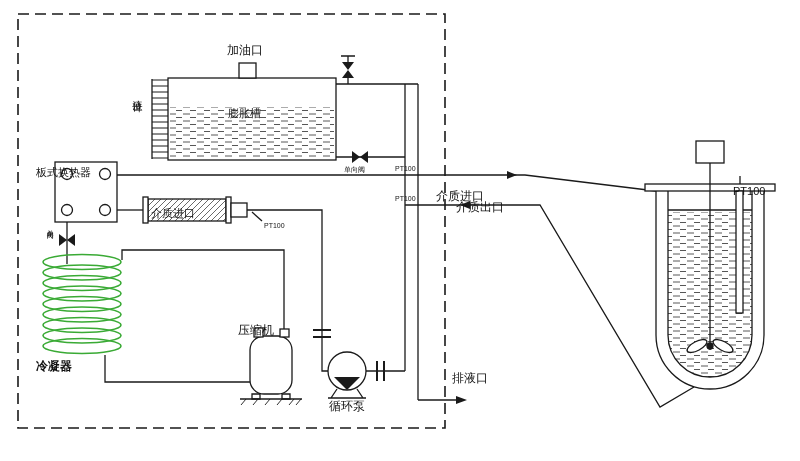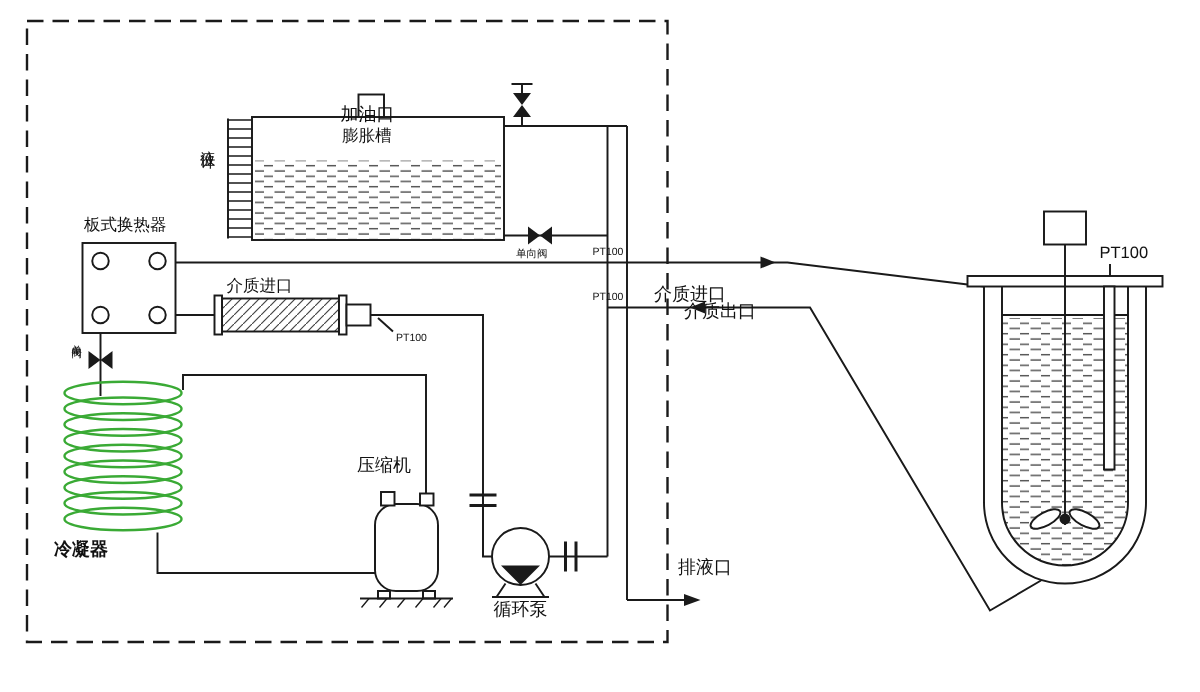--- a/index.html
+++ b/index.html
@@ -3,21 +3,21 @@
 <meta charset="utf-8">
 <style>
   html,body{margin:0;padding:0;background:#fff;}
   .stage{
     position:relative;width:800px;height:461px;background:var(--bg-color,#fff);
     font-family:"Liberation Sans", sans-serif;color:#111;overflow:hidden;
   }
   .stage svg{position:absolute;left:0;top:0;}
   .lbl{position:absolute;white-space:nowrap;line-height:1.1;}
   .t12{font-size:12px;}
-  .t11{font-size:11px;}
+  .t11{font-size:11px;margin-top:22px;}
   .t10{font-size:10px;}
   .t7{font-size:7px;}
   .title{font-size:40px;font-family:"Liberation Serif", serif;letter-spacing:3px;font-weight:400;}
   .v{writing-mode:vertical-rl;text-orientation:upright;letter-spacing:1px;}
 </style>
 </head>
 <body>
 
 <div class="stage">
 
@@ -143,28 +143,28 @@
           <ellipse cx="723" cy="346" rx="11" ry="4.5" transform="rotate(28 723 346)"></ellipse>
           <circle cx="710" cy="346" r="3" fill="var(--line-color,#1a1a1a)"></circle>
         </g>
         <rect x="736" y="191" width="7" height="122" fill="#fff"></rect>
       </g>
 
     </g>
   </svg>
 
 
-  <div class="lbl t12" style="left:227px;top:44px;margin-top:26px;">加油口</div>
+  <div class="lbl t12" style="left:227px;top:44px;">加油口</div>
   <div class="lbl t11" style="left:228px;top:85px;">膨胀槽</div>
   <div class="lbl t10 v" style="left:132px;top:92px;">液位计</div>
-  <div class="lbl t11" style="left:56px;top:144px;">板式换热器</div>
+  <div class="lbl t11" style="left:36px;top:144px;">板式换热器</div>
   <div class="lbl t11" style="left:151px;top:185px;">介质进口</div>
   <div class="lbl t7" style="left:264px;top:222px;">PT100</div>
   <div class="lbl t12" style="left:36px;top:360px;font-weight:bold;">冷凝器</div>
-  <div class="lbl t12" style="left:238px;top:304px;text-align:right;">压缩机</div>
+  <div class="lbl t12" style="left:238px;top:324px;text-align:right;">压缩机</div>
   <div class="lbl t12" style="left:329px;top:401px;font-family:Liberation Mono, monospace;">循环泵</div>
 
   <div class="lbl t7" style="left:344px;top:166px;">单向阀</div>
   <div class="lbl t7 v" style="left:46px;top:224px;">单向阀</div>
   <div class="lbl t7" style="left:395px;top:165px;">PT100</div>
   <div class="lbl t7" style="left:395px;top:195px;">PT100</div>
 
   <div class="lbl t12" style="left:456px;top:159px;margin-top:42px;">介质出口</div>
   <div class="lbl t12" style="left:436px;top:190px;">介质进口</div>
   <div class="lbl t12" style="left:452px;top:372px;">排液口</div>

